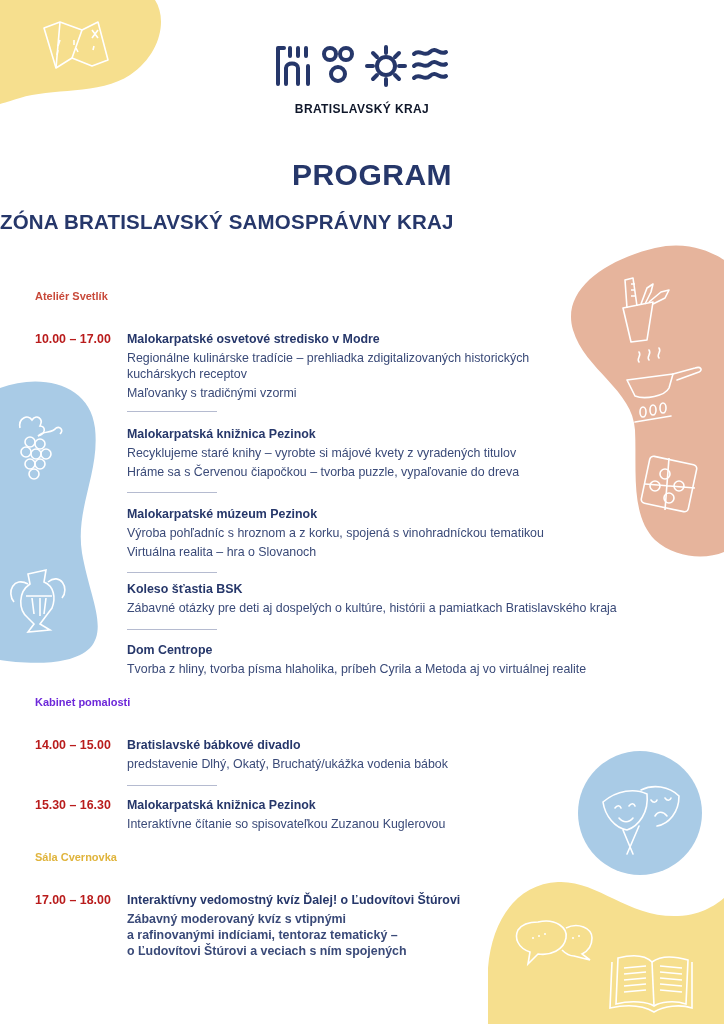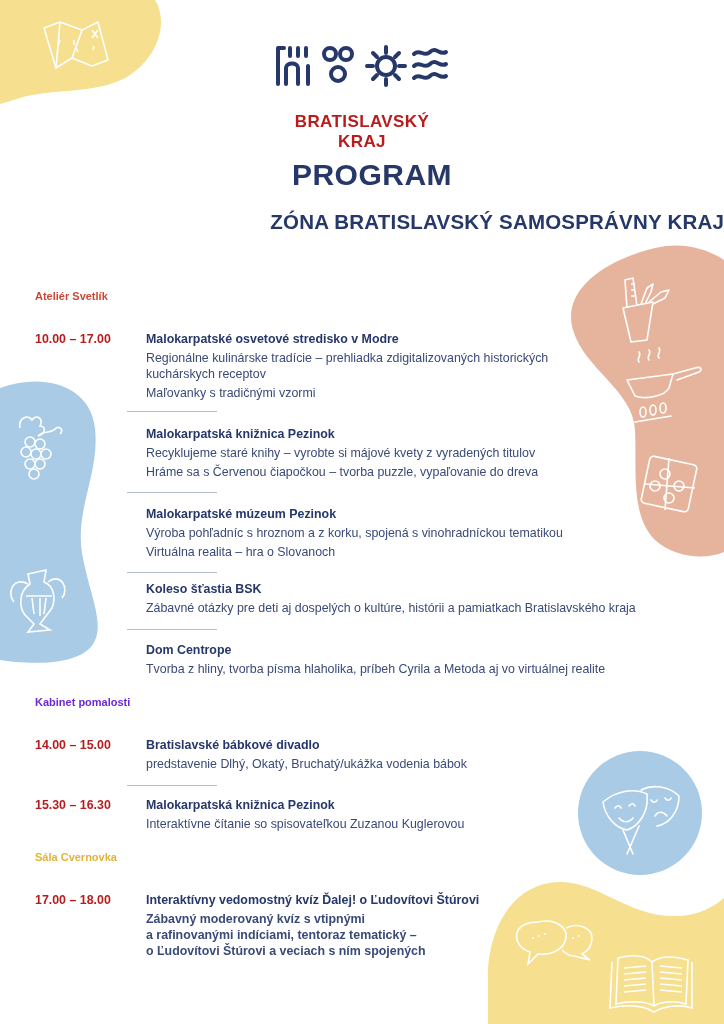--- a/index.html
+++ b/index.html
@@ -9,40 +9,40 @@
     font-family: "Liberation Sans", "DejaVu Sans", sans-serif;
     color: #26376a;
   }
   .blob { position: absolute; z-index: 0; }
   .content { position: absolute; inset: 0; z-index: 2; }
 
   
   .logo { position: absolute; left: 272px; top: 44px; width: 180px; text-align: center; }
   .logo svg { display: block; margin: 0 auto; }
   .logo-text {
-    margin-top: 24px; font-weight: bold; font-size: 17px; letter-spacing: 0.4px;
-    color: #b91c1c;
+    margin-top: 14px; font-weight: bold; font-size: 12px; letter-spacing: 0.4px;
+    color: #0f172a;
   }
 
   .title {
     position: absolute; left: 0; right: 0; top: 158px; text-align: center;
     font-size: 30px; font-weight: bold; letter-spacing: 0.5px; color: #26376a; padding-left: 20px;
   }
   .subtitle {
-    position: absolute; left: 0; right: 0; top: 208px; text-align: right;
+    position: absolute; left: 0; right: 0; top: 208px; text-align: left;
     font-size: 20.5px; font-weight: bold; letter-spacing: 0.2px; color: #26376a; line-height: 28px;
   }
 
   .section-title {
     position: absolute; left: 35px; font-size: 11px; font-weight: bold;
   }
 
   .entry { position: absolute; left: 35px; width: 650px; font-size: 12.4px; line-height: 16px; }
   .time { position: absolute; left: 0; top: 0; font-weight: bold; color: #b91c1c; width: 92px; white-space: nowrap; }
-  .body { position: absolute; left: 92px; top: 0; width: 560px; margin-left: 19px; }
+  .body { position: absolute; left: 92px; top: 0; width: 560px; }
   .org { font-weight: bold; color: #26376a; margin-bottom: 3px; }
   .desc { color: #3a4a78; margin-bottom: 3px; }
   .desc.tight { margin-bottom: 0; font-weight: bold; }
 
   .divider { position: absolute; left: 127px; width: 90px; height: 1px; background: #b5bbd0; }
 </style>
 </head>
 <body>
 
 <svg class="blob" style="left:0;top:0" width="165" height="105" viewBox="0 0 165 105">

